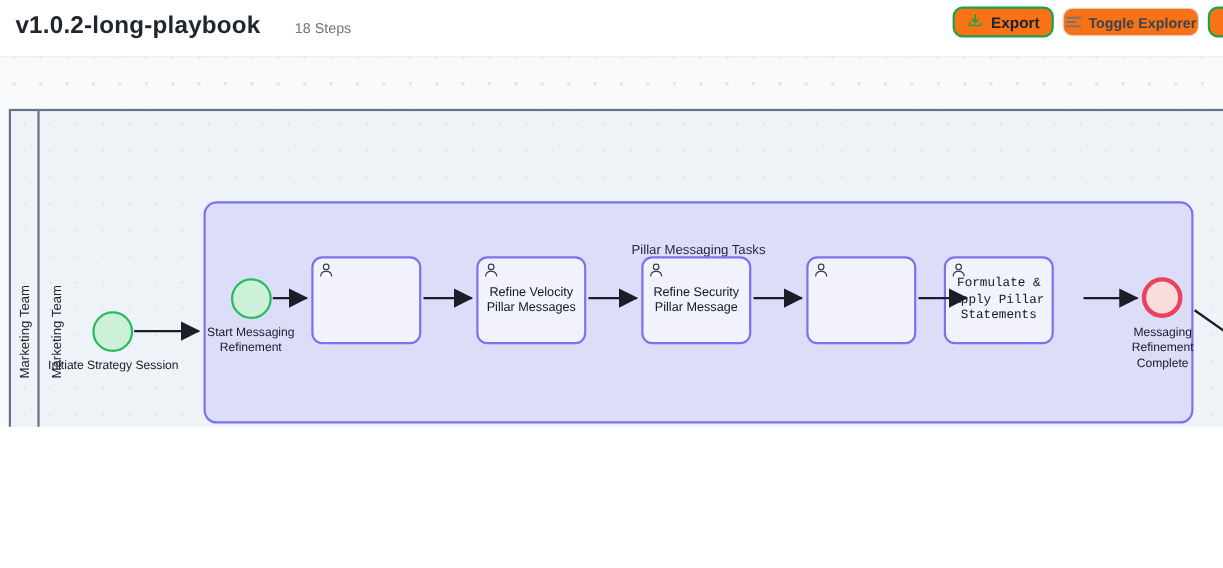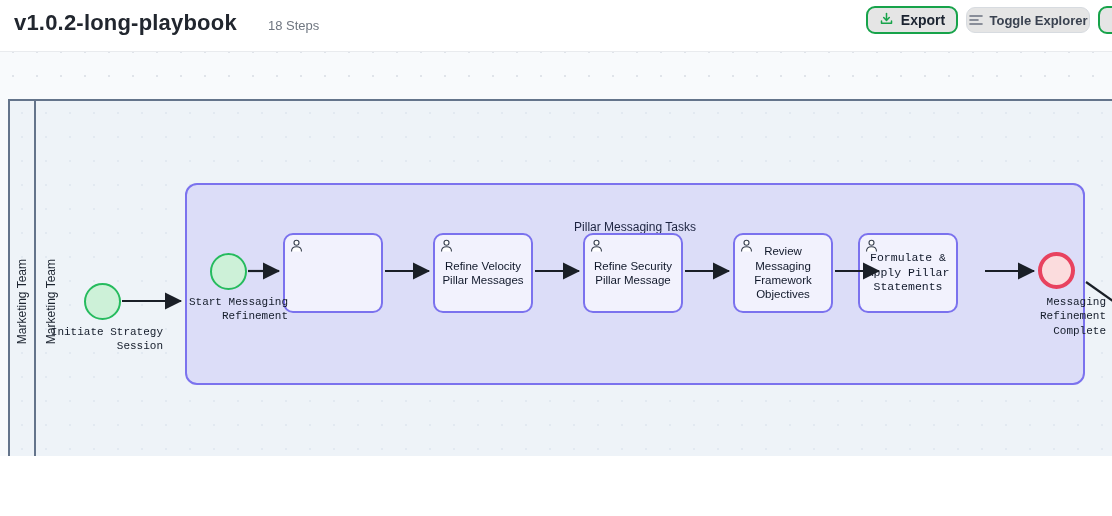--- a/index.html
+++ b/index.html
@@ -1,36 +1,36 @@
 <!DOCTYPE html>
 <html><head>
 <meta charset="utf-8">
 <style>
   * { margin: 0; padding: 0; box-sizing: border-box; }
   html, body { width: 1112px; height: 516px; overflow: hidden; }
   body { font-family: "Liberation Sans", "DejaVu Sans", sans-serif; background: #ffffff; }
-  .stage { position: relative; width: 1112px; height: 456px; overflow: hidden; }
+  .stage { position: relative; width: 1112px; height: 388px; overflow: hidden; }
 
   
   .header {
     position: absolute; left: 0; top: 0; width: 1112px; height: 52px;
     background: #ffffff; border-bottom: 1px solid #e9ebee; z-index: 10;
   }
   .title {
     position: absolute; left: 14px; top: 10px;
     font-size: 22px; font-weight: bold; color: #21262e; letter-spacing: 0.2px;
   }
   .steps {
     position: absolute; left: 268px; top: 18px;
     font-size: 13px; color: #6f7680;
   }
   .btn {
     position: absolute; top: 6px; height: 28px;
     display: flex; align-items: center; gap: 7px;
-    background: #e5e5e5; border-radius: 9px; padding: 0 12px;
+    background: #f97316; border-radius: 9px; padding: 0 12px;
     cursor: pointer; white-space: nowrap;
   }
   .btn-export {
     left: 866px; width: 92px; border: 2px solid #17a34a;
     font-size: 14px; font-weight: bold; color: #1b2330; justify-content: center;
   }
   .btn-toggle {
     left: 966px; top: 7px; height: 26px; width: 124px; border: 1px solid #d7dbe0;
     font-size: 13px; color: #3a4250; justify-content: center; font-weight: bold;
   }
@@ -81,22 +81,22 @@
   .event-circle { position: absolute; border-radius: 50%; z-index: 3; }
   .start-event {
     width: 37px; height: 37px;
     background: #cdf1d8; border: 2.5px solid #26bb5e;
   }
   .end-event {
     width: 37px; height: 37px;
     background: #fbdcdd; border: 4.5px solid #e8425f;
   }
   .node-label {
-    position: absolute; text-align: right; font-size: 11px; line-height: 1.3;
-    color: #141c2a; z-index: 4; font-family: Liberation Mono, monospace;
+    position: absolute; text-align: center; font-size: 11px; line-height: 1.3;
+    color: #141c2a; z-index: 4;
   }
 
   
   .task {
     position: absolute; top: 233px; width: 100px; height: 80px;
     background: #f2f2fd; border: 2px solid #7b72ee; border-radius: 10px;
     display: flex; align-items: center; justify-content: center;
     text-align: center; font-size: 11.5px; line-height: 1.25; color: #10182a;
     padding: 4px 3px; z-index: 3;
   }
@@ -189,21 +189,20 @@
     </span>
     <span>Refine Velocity Pillar Messages</span>
   </div>
   <div class="task" style="left:733px;">
     <span class="user-icon">
       <svg width="15" height="15" viewBox="0 0 24 24" fill="#ffffff" stroke="#3a4250" stroke-width="1.8">
         <circle cx="12" cy="7.5" r="4"></circle>
           <path d="M4 21.5c0-5 3.6-7.5 8-7.5s8 2.5 8 7.5"></path>
       </svg>
     </span>
-    <span>Review Messaging Framework Objectives</span>
   </div>
   <div class="task" style="left:858px;font-family:Liberation Mono, monospace;">
     <span class="user-icon">
       <svg width="15" height="15" viewBox="0 0 24 24" fill="#ffffff" stroke="#3a4250" stroke-width="1.8">
         <circle cx="12" cy="7.5" r="4"></circle>
           <path d="M4 21.5c0-5 3.6-7.5 8-7.5s8 2.5 8 7.5"></path>
       </svg>
     </span>
     <span>Formulate &amp; Apply Pillar Statements</span>
   </div>

